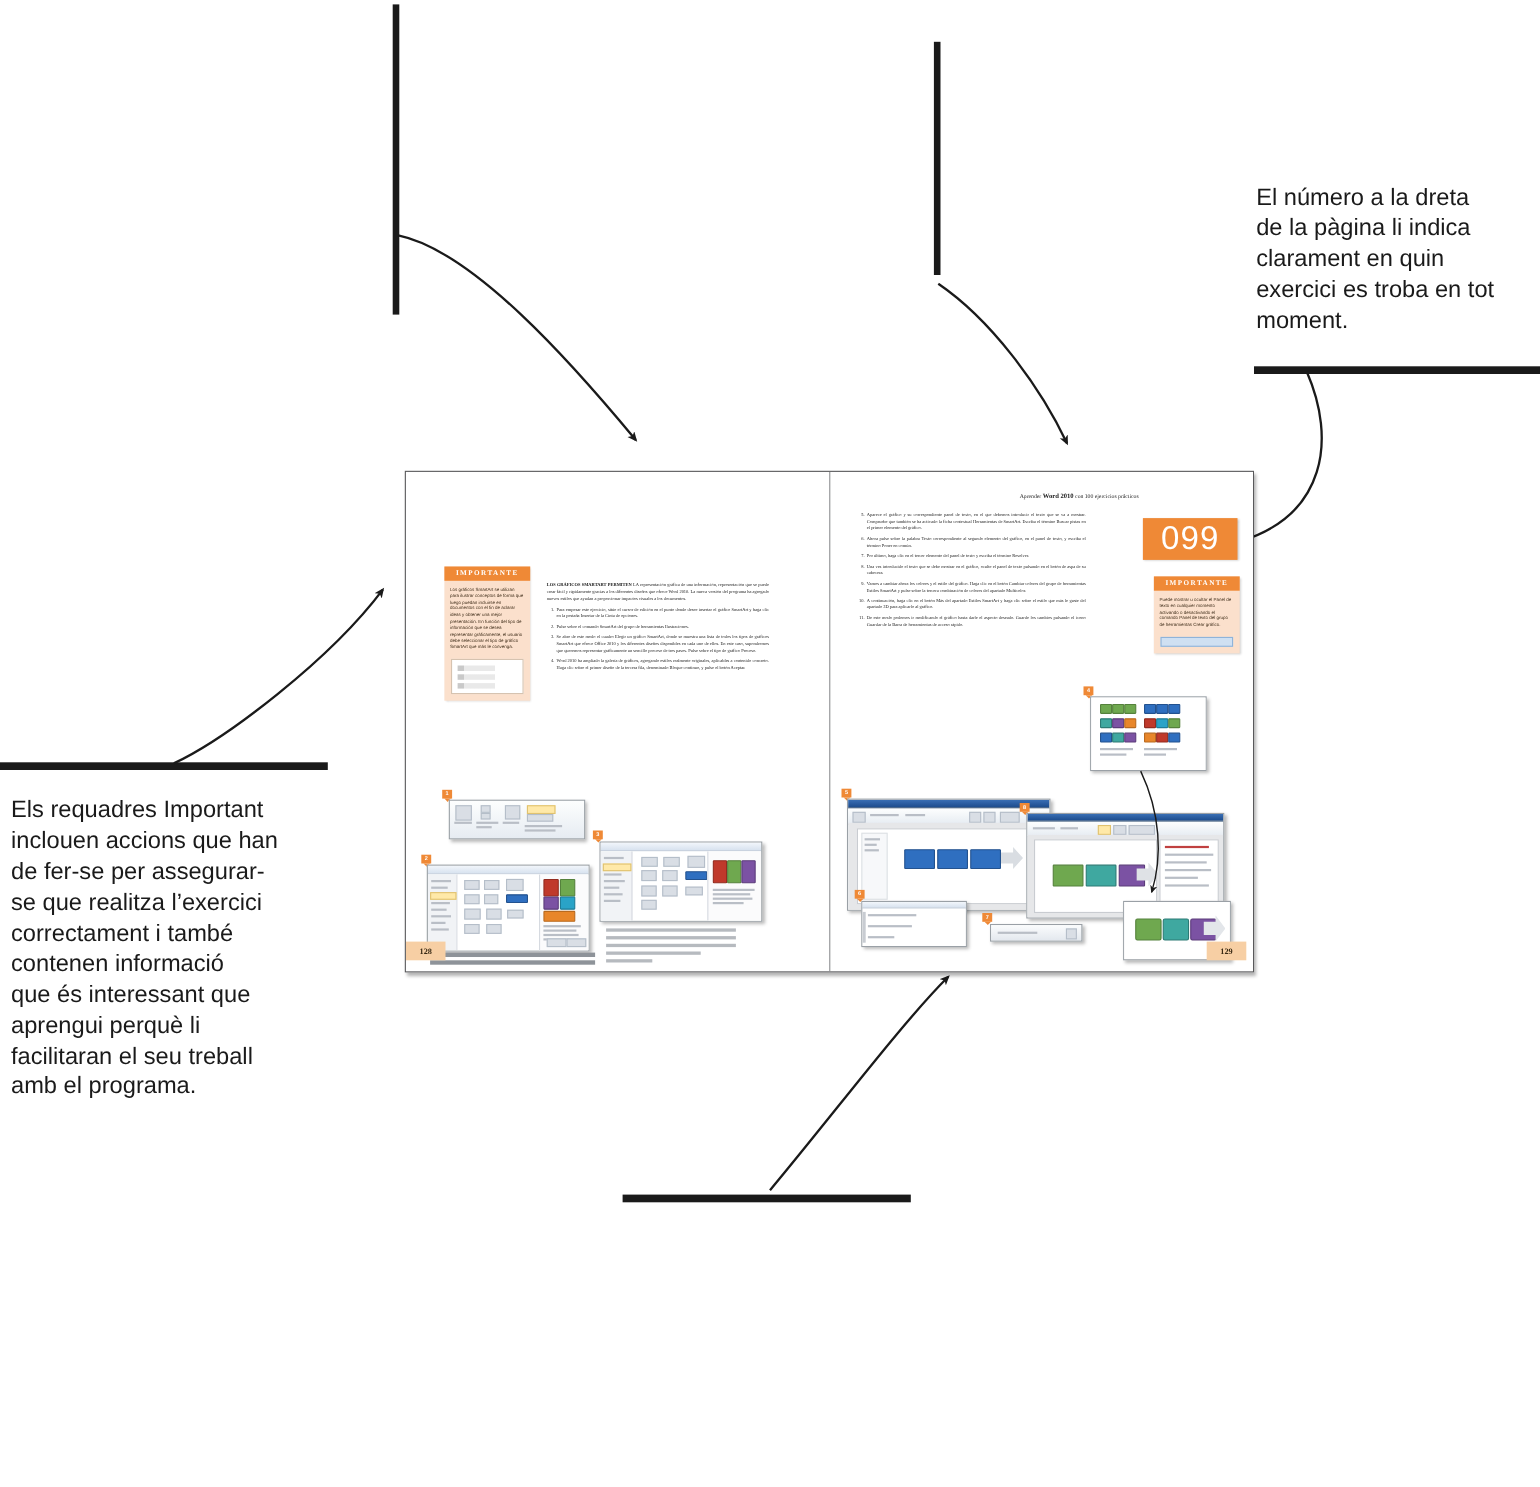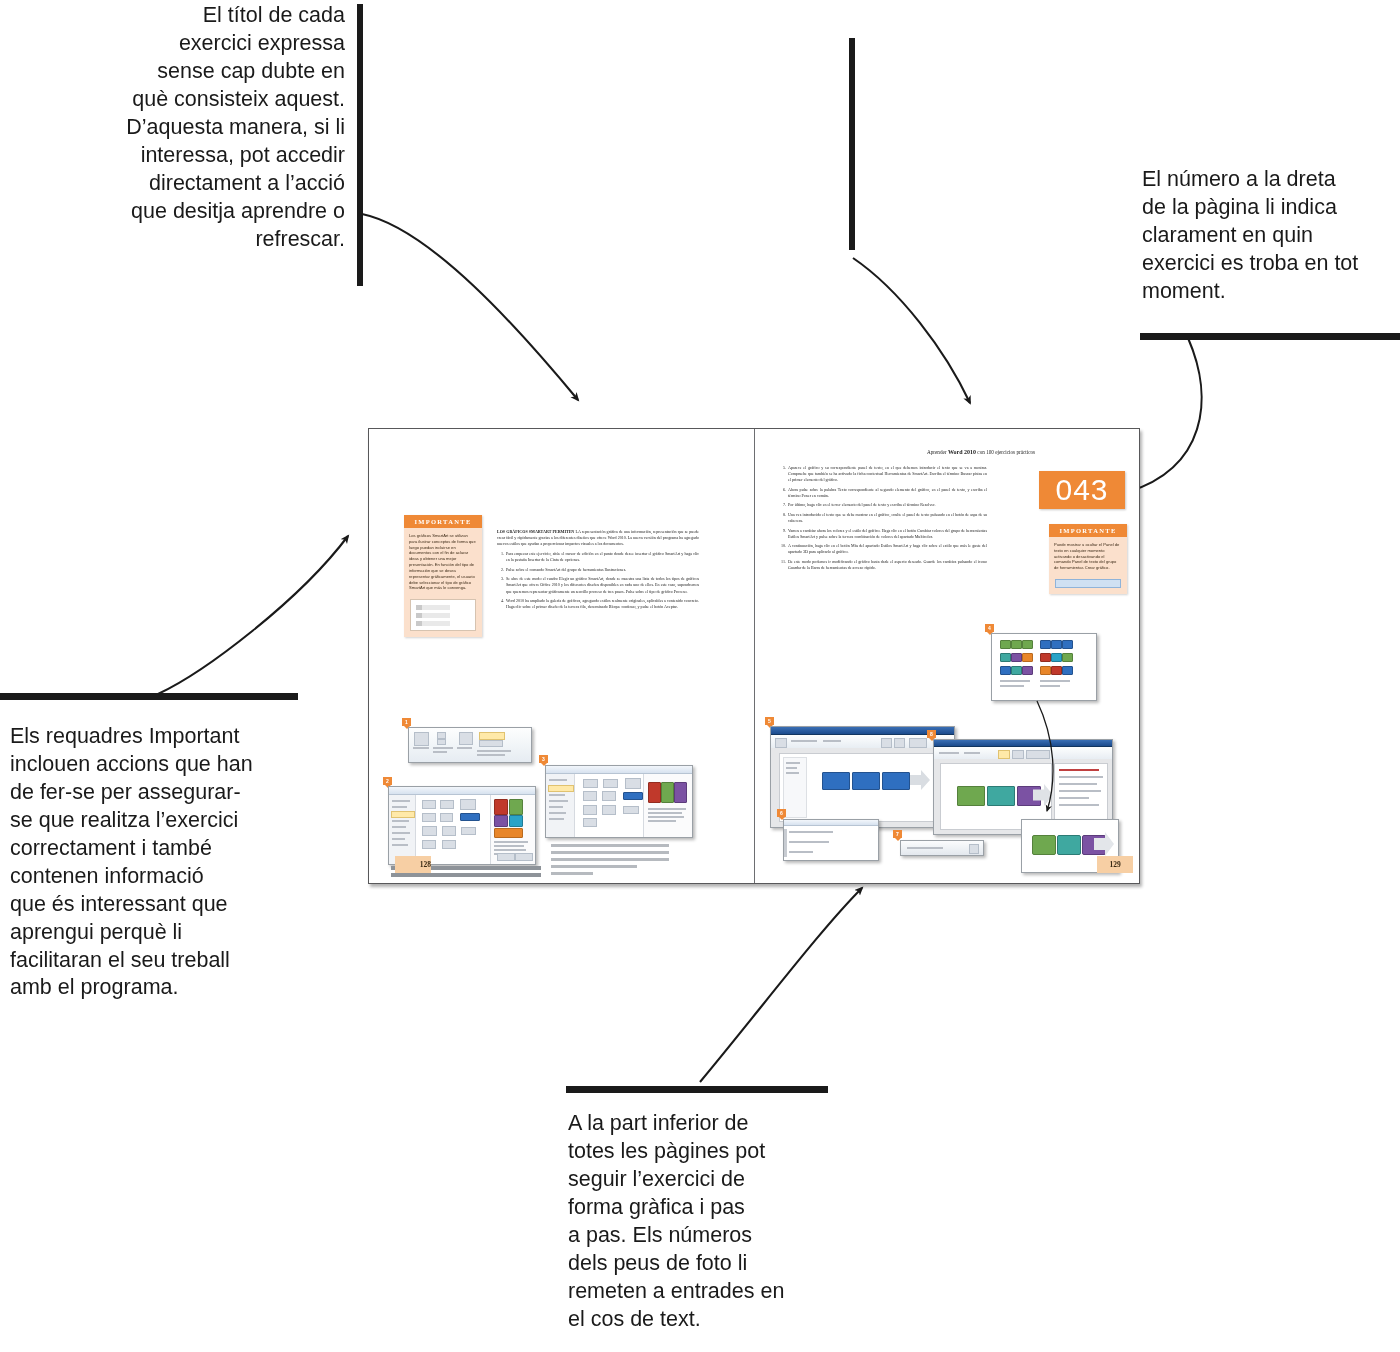--- a/index.html
+++ b/index.html
@@ -173,21 +173,21 @@
     background: #f7cfa4;
     width: 36px;
     height: 17px;
     font-family: "Liberation Serif", serif;
     font-size: 7.5px;
     font-weight: bold;
     color: #3a2a14;
     text-align: center;
     line-height: 17px;
   }
-  #folio-left  { left: 26px; text-align: right; }
+  #folio-left  { left: 0; }
   #folio-right { right: 8px; }
 
   
   .shot {
     position: absolute;
     background: #ffffff;
     border: 1px solid #9aa0a6;
     box-shadow: 2px 2px 3px rgba(0,0,0,0.28);
     overflow: hidden;
   }
@@ -269,29 +269,20 @@
     height: 4px;
   }
 
   svg.conn { position: absolute; left: 0; top: 0; pointer-events: none; }
 </style>
 </head>
 <body>
 
 <div id="stage">
 
-  <div class="callout c-right" style="left:70px; top:2px; width:275px; font-size:21.5px;">El títol de cada
-exercici expressa
-sense cap dubte en
-què consisteix aquest.
-D’aquesta manera, si li
-interessa, pot accedir
-directament a l’acció
-que desitja aprendre o
-refrescar.</div>
   <div class="bar vert" style="left:357px; top:4px; height:282px;"></div>
 
   <div class="bar vert" style="left:849px; top:38px; height:212px;"></div>
 
   <div class="callout c-left" style="left:1142px; top:166px; width:262px; font-size:21.5px;">El número a la dreta
 de la pàgina li indica
 clarament en quin
 exercici es troba en tot
 moment.</div>
   <div class="bar horiz" style="left:1140px; top:333px; width:262px;"></div>
@@ -302,28 +293,20 @@
 de fer-se per assegurar-
 se que realitza l’exercici
 correctament i també
 contenen informació
 que és interessant que
 aprengui perquè li
 facilitaran el seu treball
 amb el programa.</div>
 
   <div class="bar horiz" style="left:566px; top:1086px; width:262px;"></div>
-  <div class="callout c-left" style="left:568px; top:1110px; width:250px; font-size:21.5px;">A la part inferior de
-totes les pàgines pot
-seguir l’exercici de
-forma gràfica i pas
-a pas. Els números
-dels peus de foto li
-remeten a entrades en
-el cos de text.</div>
 
   <svg class="conn" width="1400" height="1352" viewBox="0 0 1400 1352" aria-hidden="true">
     <defs>
       <marker id="ah" markerWidth="10" markerHeight="10" refX="7" refY="4" orient="auto" markerUnits="userSpaceOnUse">
         <path d="M0,0 L9,4 L0,8 L2.4,4 Z" fill="#1a1a1a"></path>
       </marker>
     </defs>
 
     <path d="M362,214 C 430,228 520,330 578,400" fill="none" stroke="#1a1a1a" stroke-width="2.1" marker-end="url(#ah)"></path>
 
@@ -471,21 +454,21 @@
 
       <div class="folio" id="folio-left">128</div>
     </div>
 
     <div class="page" id="page-right">
 
       <div class="runhead" style="left:172px; top:20px;">
         <span>Aprender </span><b>Word 2010</b><span> con 100 ejercicios prácticos</span>
       </div>
 
-      <div class="exnum" style="right:16px; top:42px;">043</div>
+      <div class="exnum" style="right:16px; top:42px;">099</div>
 
       <div class="imp-box" style="right:14px; top:95px; width:78px;">
         <div class="imp-head">IMPORTANTE</div>
         <div class="imp-body">Puede mostrar u ocultar el Panel de texto en cualquier momento activando o desactivando el comando Panel de texto del grupo de herramientas Crear gráfico.</div>
         <div class="imp-mini-btn"></div>
         <div style="height:6px;"></div>
       </div>
 
       <div class="copy" style="left:24px; top:32px; width:208px;">
         <ol start="5">

